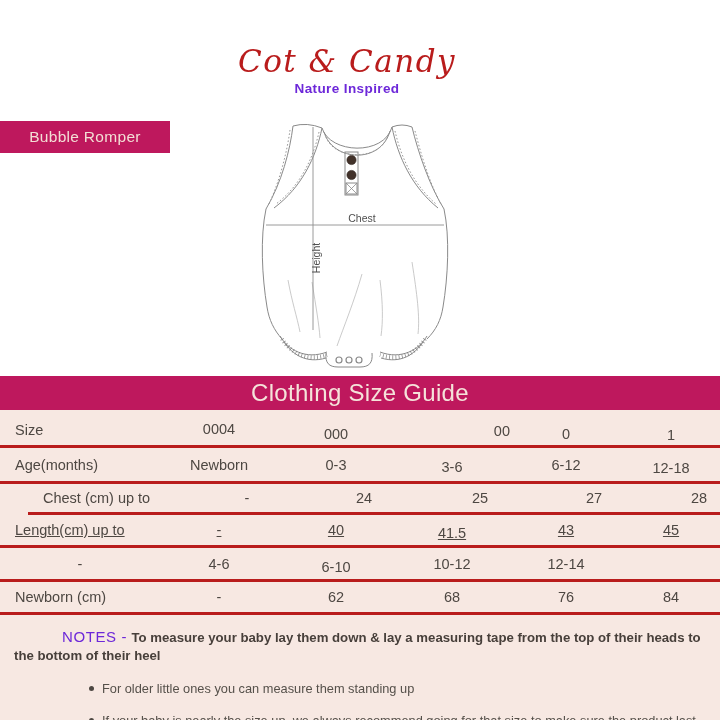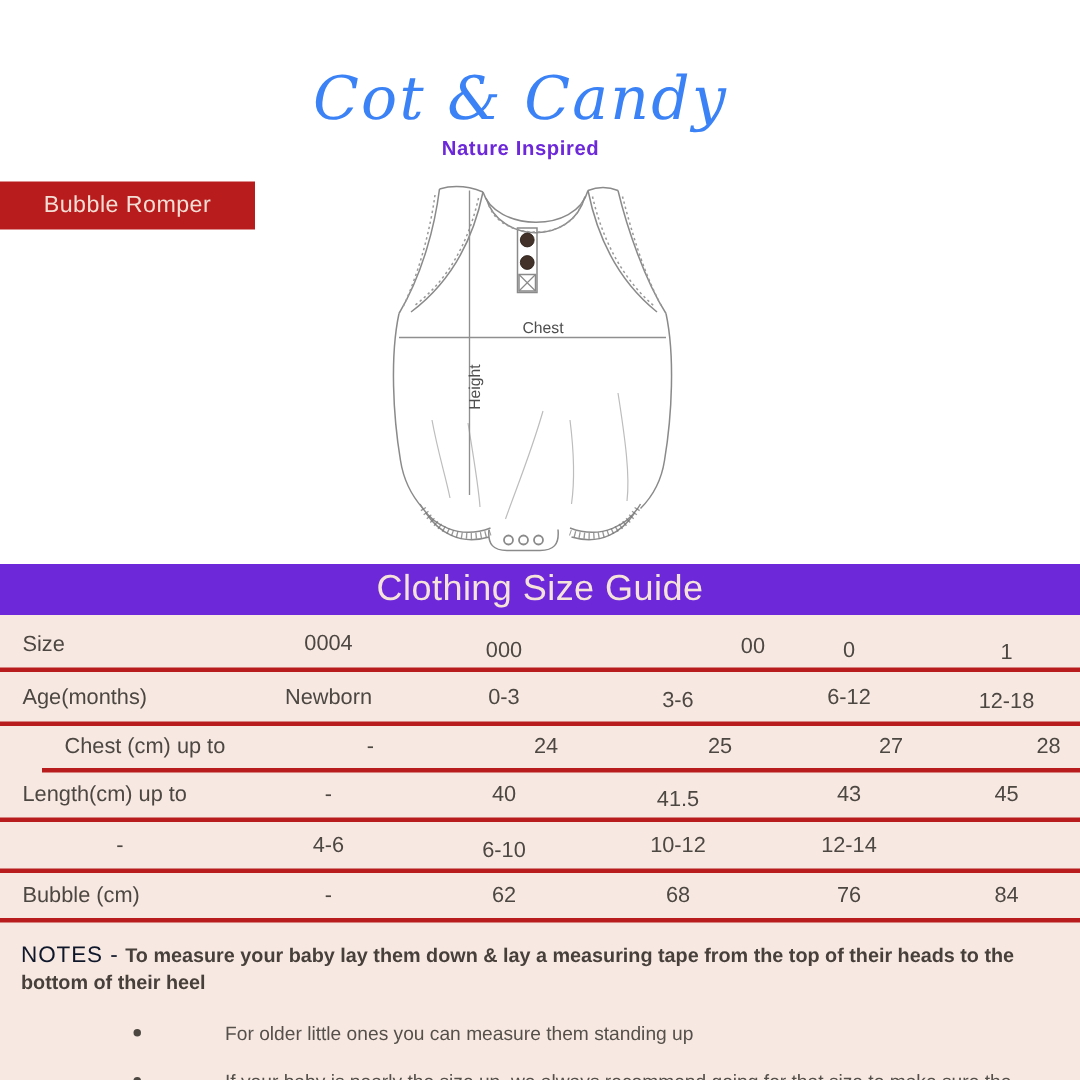--- a/index.html
+++ b/index.html
@@ -11,89 +11,89 @@
     font-family:"Liberation Sans", sans-serif;
     color:#4d4742;
     overflow:hidden;
   }
 
   
   .logo-wrap { position:absolute; top:44px; left:160px; width:374px; text-align:center; }
   .logo-script {
     font-family:"DejaVu Serif", serif;
     font-style:italic;
-    font-size:40px;
+    font-size:31px;
     letter-spacing:1.5px;
-    color:#3b82f6;
+    color:#b91c1c;
     line-height:1.1;
   }
   .logo-tagline {
     margin-top:3px;
     font-size:13.5px;
     font-weight:bold;
     letter-spacing:0.4px;
     color:#6d28d9;
   }
 
   .badge {
     position:absolute; top:121px; left:0;
     width:170px; height:32px;
-    background:#b91c1c;
+    background:#be185d;
     color:#f3ded5;
     font-size:15.5px;
     line-height:32px;
     text-align:center;
     letter-spacing:0.3px;
   }
 
   .drawing { position:absolute; top:112px; left:240px; width:240px; height:264px; }
   .drawing svg { width:100%; height:100%; }
   .diagram-label { font-family:"Liberation Sans", sans-serif; font-size:10.5px; fill:#4f4f4f; }
 
   
   .guide { position:absolute; top:376px; left:0; width:720px; height:344px; background:#f7e8e2; }
   .title-bar {
     height:34px;
-    background:#6d28d9;
+    background:#be185d;
     color:#f5e3da;
     font-size:24px;
     letter-spacing:0.3px;
     text-align:center;
     line-height:33px;
   }
   .trow {
     display:grid;
     grid-template-columns:160px 118px 116px 116px 112px 98px;
     align-items:center;
     border-bottom:3px solid #b91c1c;
     font-size:14.5px;
     color:#4d4742;
   }
   .trow .lab { padding-left:15px; text-align:left; }
   .trow .val { text-align:center; }
   .r0 { height:38px; } .r1 { height:36px; } .r2 { height:31px;margin-left:28px; }
-  .r3 { height:33px; } .r4 { height:34px; } .r5 { height:33px; }
+  .r3 { height:33px;text-decoration:underline; } .r4 { height:34px; } .r5 { height:33px; }
   
   .r0 .lab { transform:translateY(2px); }
   .r0 .v1 { transform:translateY(1px); }
   .r0 .v2 { transform:translateY(6px); }
   .r0 .v3 { transform:translateY(3px);text-align:right; }
   .r0 .v4 { transform:translateY(6px); }
   .r0 .v5 { transform:translateY(7px); }
   .r1 .v3 { transform:translateY(2px); }
   .r1 .v5 { transform:translateY(3px); }
   .r3 .v3 { transform:translateY(3px); }
   .r4 .v3 { transform:translateY(3px); }
 
   
   .notes { padding:13px 10px 0 14px; }
-  .notes-head { font-size:15px; letter-spacing:0.6px; color:#0f172a; }
+  .notes-head { font-size:15px; letter-spacing:0.6px; color:#6d28d9;margin-left:48px; }
   .notes-intro { font-size:13.2px; font-weight:bold; color:#473f3a; }
   .bullets { margin-top:17px; }
-  .bullet-line { display:flex; align-items:flex-start; margin-bottom:17px; padding-left:75px;gap:48px; }
+  .bullet-line { display:flex; align-items:flex-start; margin-bottom:17px; padding-left:75px; }
   .dot { width:5px; height:5px; border-radius:50%; background:#4d4742; margin:5px 8px 0 0; flex:none; }
   .bullet-text { font-size:12.8px; color:#55504a; }
 </style>
 </head>
 <body>
 
 <div class="logo-wrap">
   <div class="logo-script">Cot &amp; Candy</div>
   <div class="logo-tagline">Nature Inspired</div>
 </div>
@@ -206,21 +206,21 @@
       <div class="val v5">45</div>
     </div>
     <div class="trow r4">
       <div class="val v1">-</div>
       <div class="val v2">4-6</div>
       <div class="val v3">6-10</div>
       <div class="val v4">10-12</div>
       <div class="val v5">12-14</div>
     </div>
     <div class="trow r5">
-      <div class="lab">Bubble (cm)</div>
+      <div class="lab">Newborn (cm)</div>
       <div class="val v1">-</div>
       <div class="val v2">62</div>
       <div class="val v3">68</div>
       <div class="val v4">76</div>
       <div class="val v5">84</div>
     </div>
   </div>
 
   <div class="notes">
     <div>

